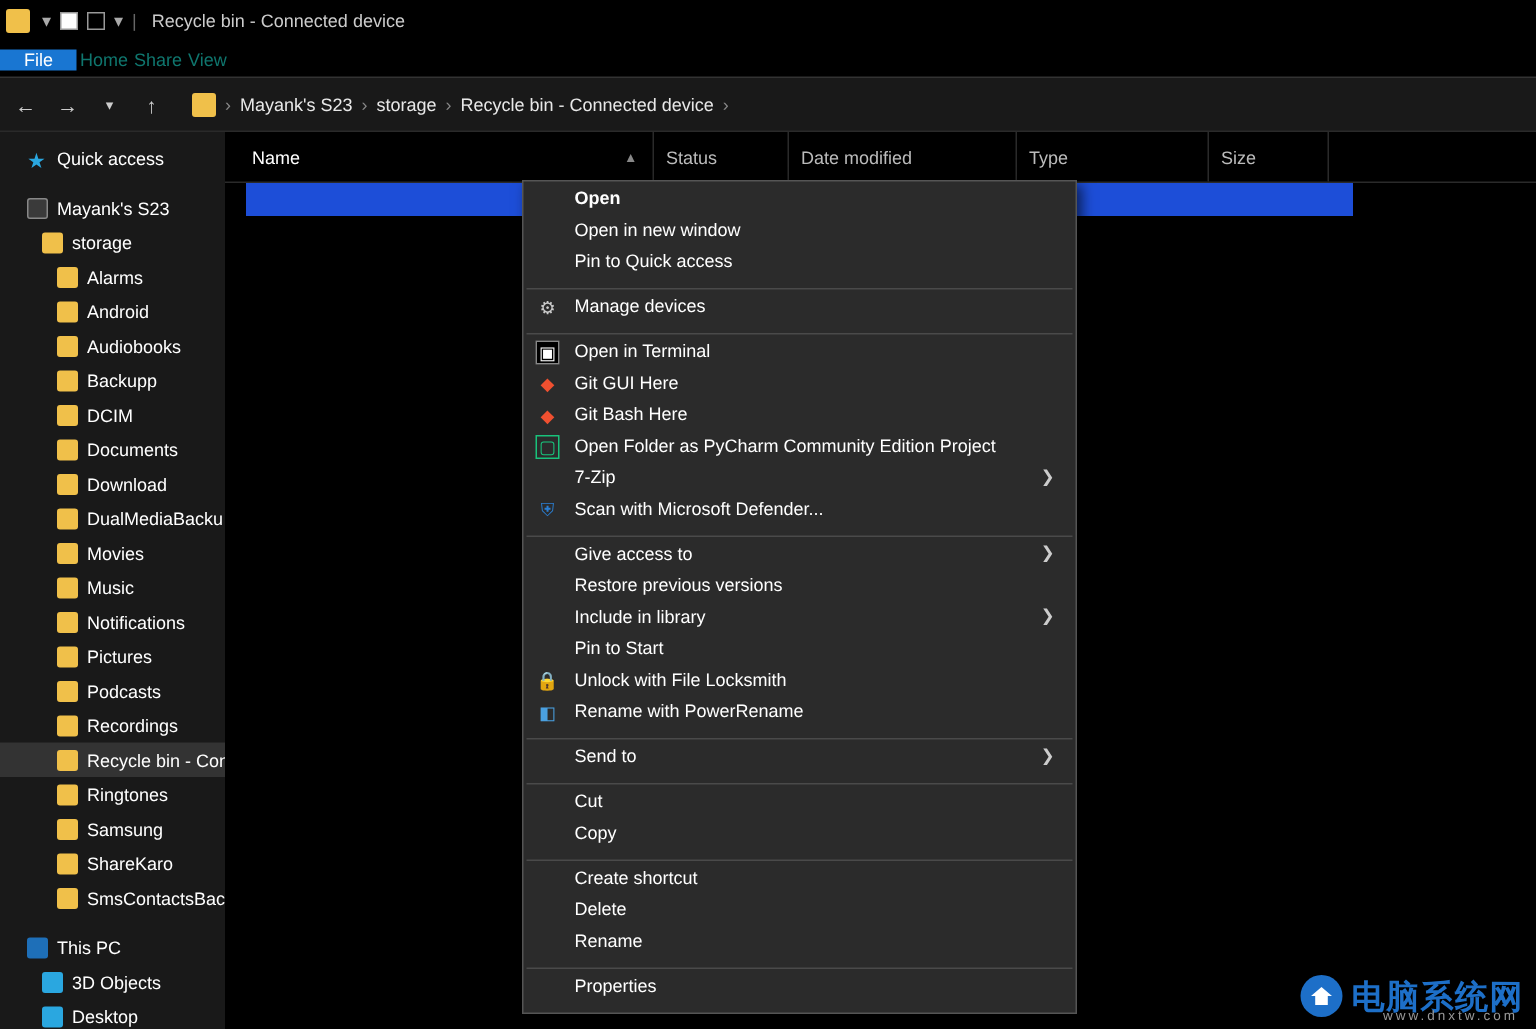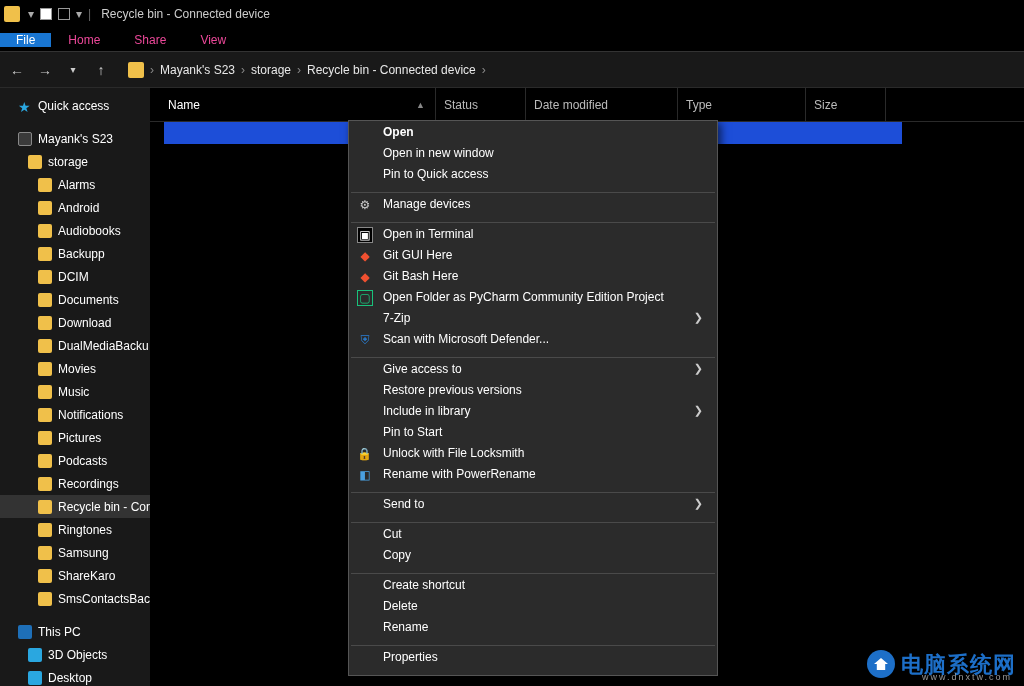--- a/index.html
+++ b/index.html
@@ -10,21 +10,21 @@
 .titlebar .ticon { width:16px; height:16px; background:#f0c04a; border-radius:2px; }
 .titlebar .qat { display:flex; gap:6px; align-items:center; margin-left:6px; }
 .titlebar .chk { width:12px; height:12px; border:1px solid #999; }
 .titlebar .chk.on { background:#fff; }
 .titlebar .sep { color:#666; margin:0 4px; }
 .titlebar .title { color:#ccc; margin-left:4px; }
 
 
 .ribbon { height:24px; background:#000; display:flex; align-items:center; border-bottom:1px solid #333; }
 .ribbon .file { background:#1976d2; color:#fff; padding:0 16px; display:flex; align-items:center; }
-.ribbon .tab { padding:0 17px; display:flex; align-items:center; color:#ec4899; }
+.ribbon .tab { padding:0 2px; display:flex; align-items:center; color:#0f766e; }
 
 
 .navbar { height:36px; background:#191919; display:flex; align-items:center; padding:0 8px; gap:10px; border-bottom:1px solid #2a2a2a; }
 .navbtn { width:18px; text-align:center; color:#ccc; font-size:14px; }
 .addr { flex:1; display:flex; align-items:center; gap:6px; height:26px; padding:0 8px; }
 .addr .ficon { width:16px; height:16px; background:#f0c04a; border-radius:2px; }
 .addr .crumb { color:#e8e8e8; }
 .addr .chev { color:#888; }
 
 

